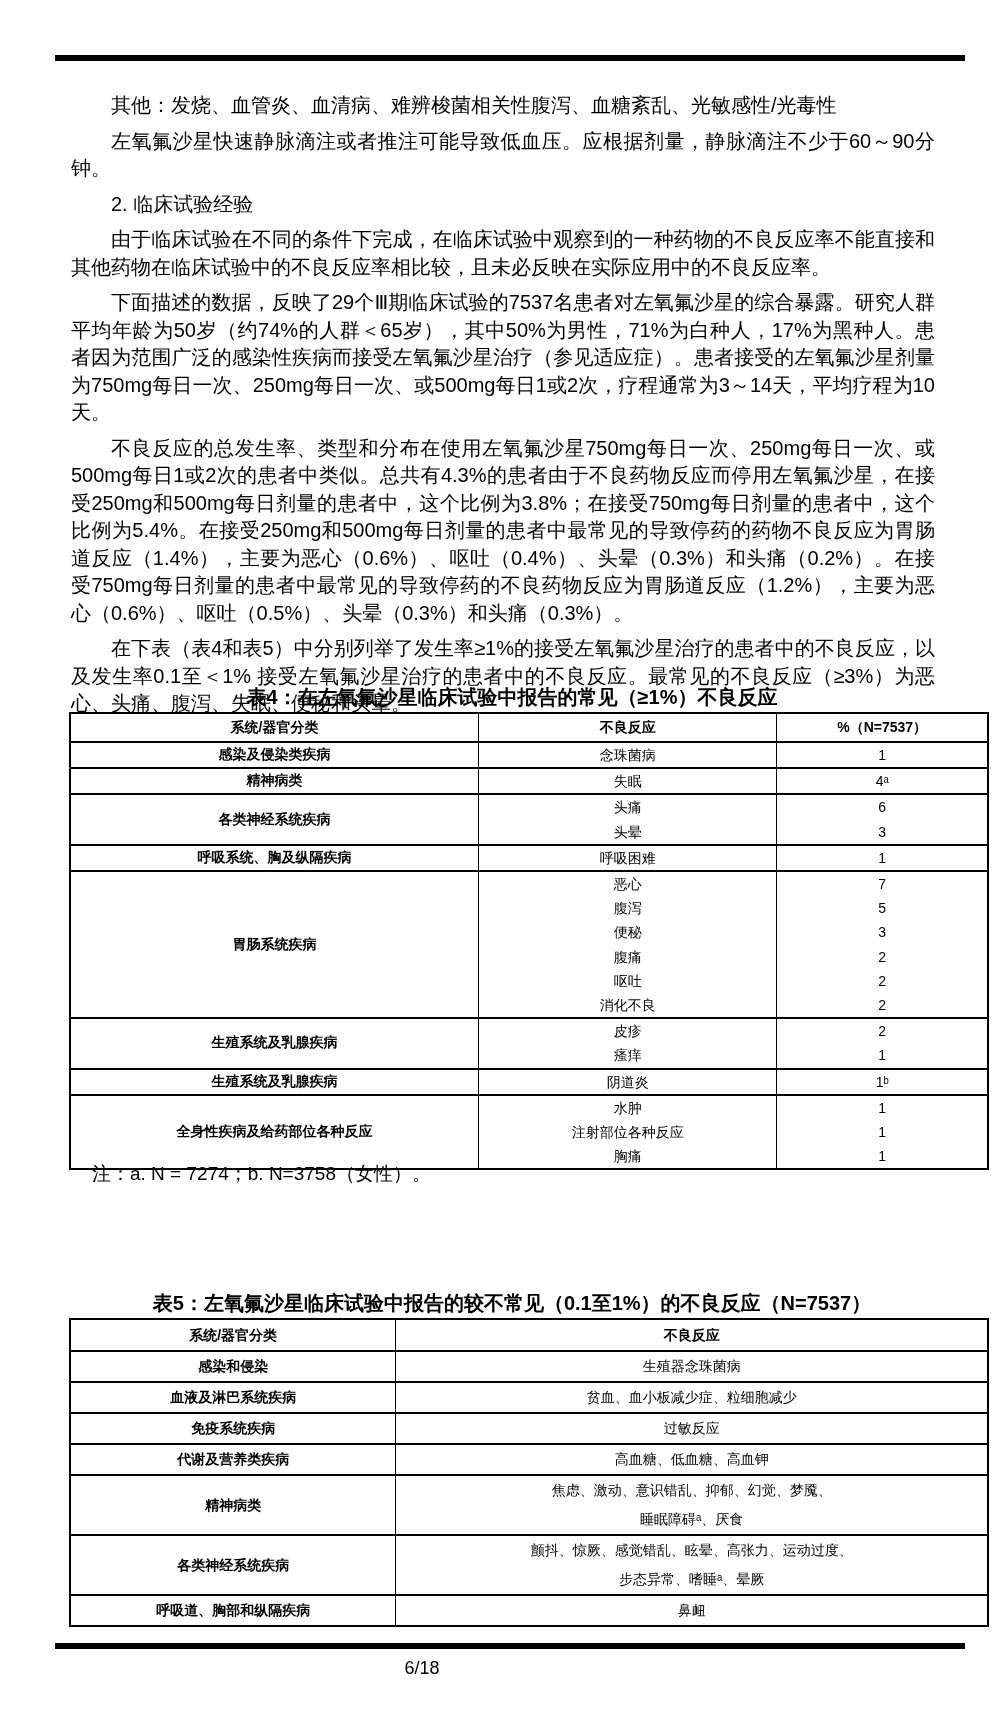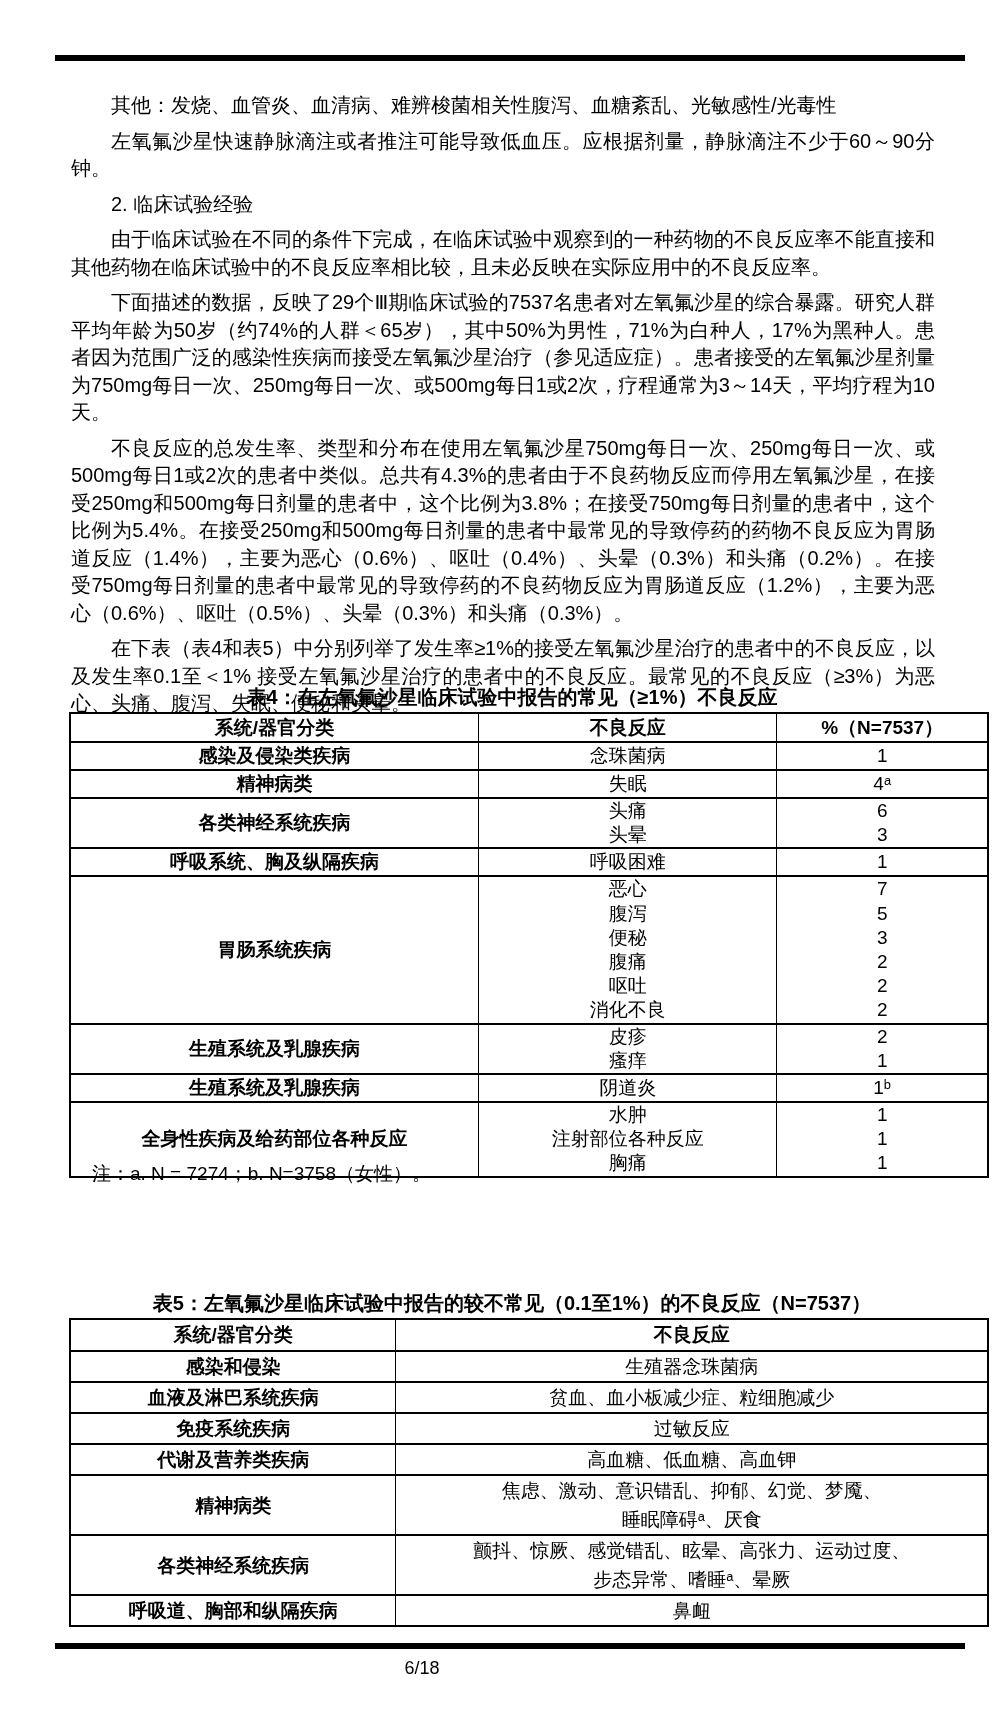--- a/index.html
+++ b/index.html
@@ -20,21 +20,21 @@
   .body-text p { margin:8px; text-indent:2em; }
   .body-text p.heading { font-weight:normal; }
 
   .tbl-caption {
     position:absolute; left:0; width:1006px; text-align:center;
     font-size:20px; font-weight:bold;margin-left:9px;
   }
   .cap4 { top:684px; }
   .cap5 { top:1290px; }
 
-  table { position:absolute; left:69px; width:920px; border-collapse:collapse; table-layout:fixed; font-size:19px; }
+  table { position:absolute; left:69px; width:920px; border-collapse:collapse; table-layout:fixed; font-size:14px; }
   .t4 { top:712px; }
   .t5 { top:1318px; }
   table, th, td { border:1px solid #000; }
   table { border-width:2px; }
   th, td { border-top-width:2px; border-bottom-width:2px; padding:0 4px; text-align:center; vertical-align:middle; }
   th { font-weight:bold; }
   .t4 th { line-height:27px; }
   .t4 .cat, .t5 .cat { font-weight:bold; }
   .t4 .ln { line-height:24.2px; }
   .t5 th { line-height:30px; }

